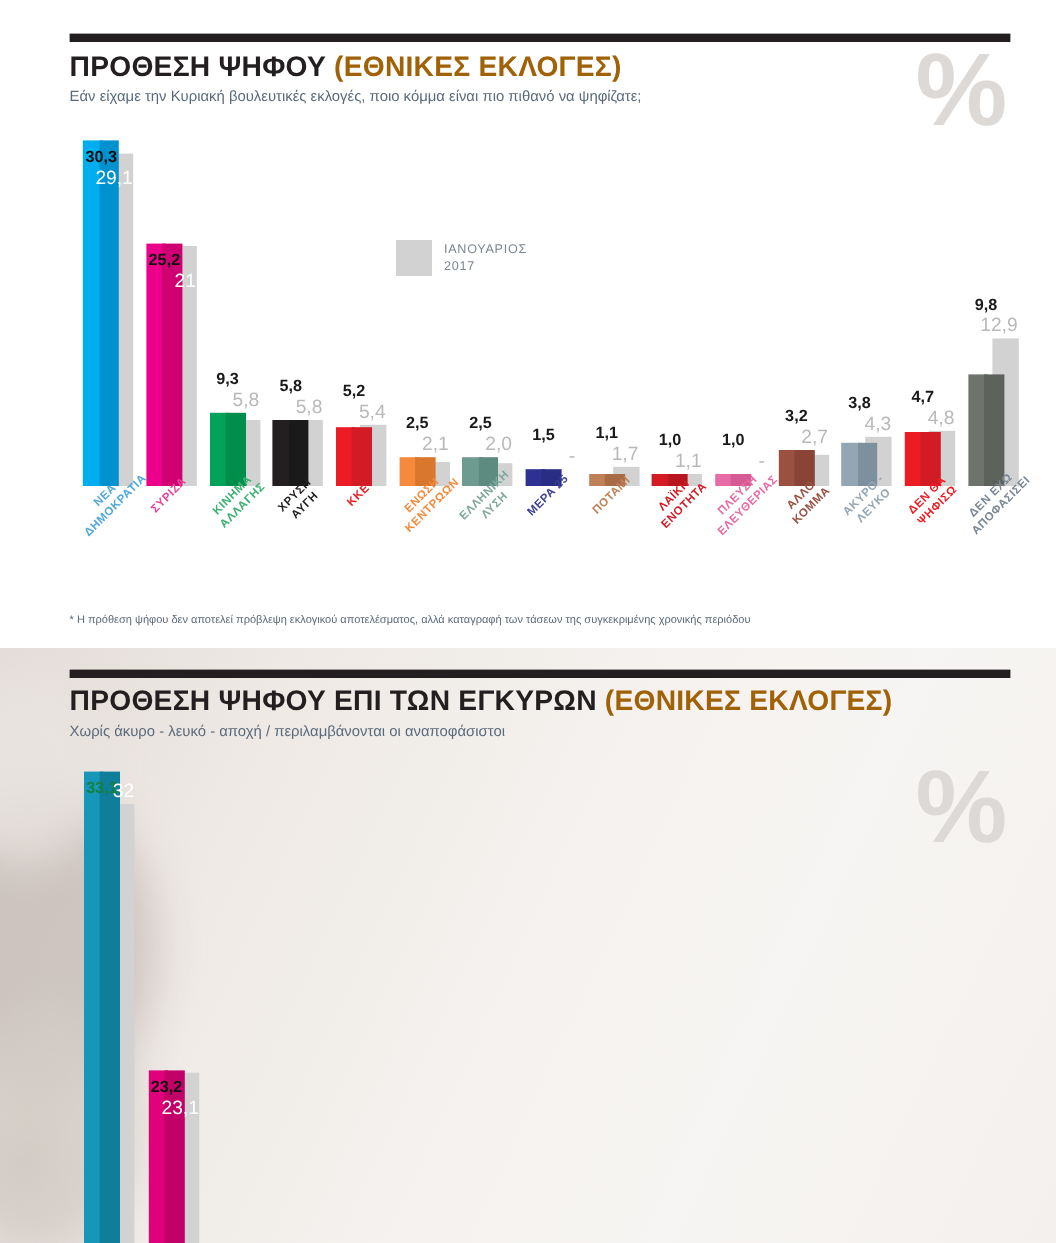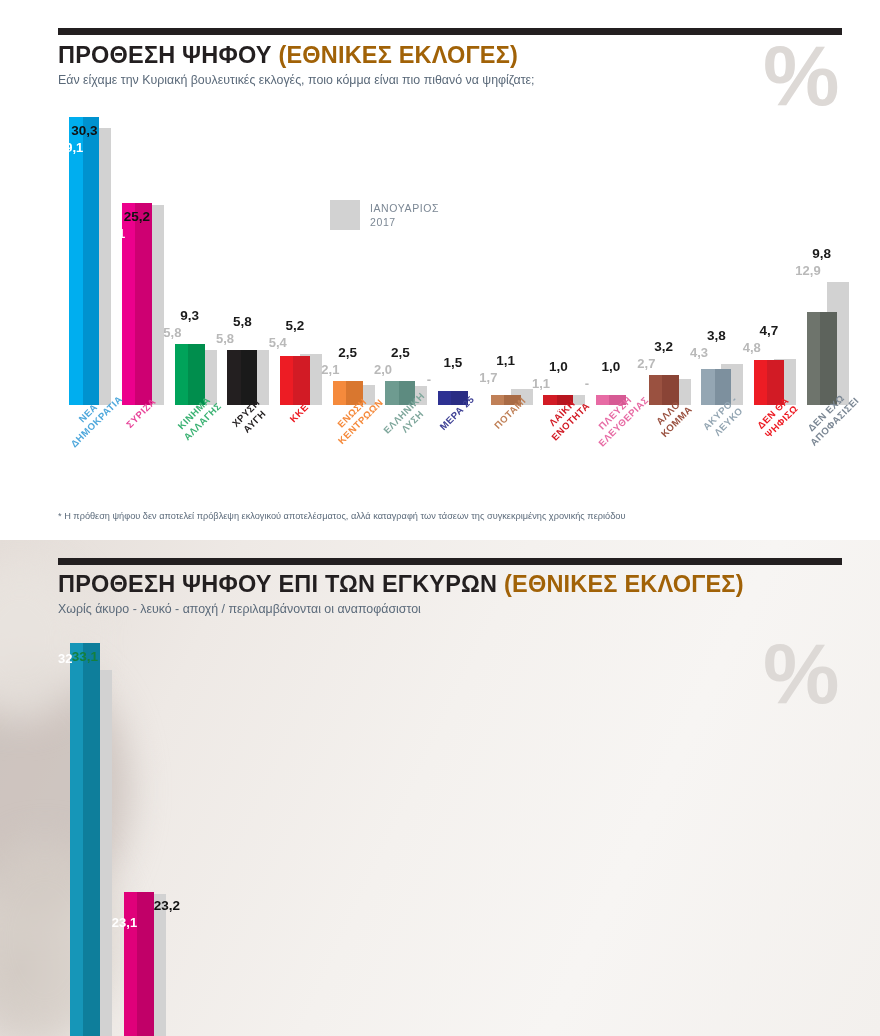--- a/index.html
+++ b/index.html
@@ -64,22 +64,22 @@
   }
   .bar-light { position: absolute; bottom: 0; }
   .bar-dark  { position: absolute; bottom: 0; }
 
   .lbl-now {
     position: absolute; width: 100%; text-align: center;
     font-size: 13.5px; font-weight: bold; color: #1a1a1a;
     white-space: nowrap;
   }
   .lbl-prev {
-    position: absolute; width: 100%; text-align: left;
-    font-size: 13px; color: #b9b9b9; white-space: nowrap; font-weight: bold;
+    position: absolute; width: 100%; text-align: right;
+    font-size: 16px; color: #b9b9b9; white-space: nowrap;
   }
   .lbl-now.onbar, .lbl-prev.onbar { color: #ffffff; }
 
   .xlabel {
     position: absolute;
     font-size: 9.6px; font-weight: bold; letter-spacing: .5px;
     line-height: 1.25; text-align: center;
     transform-origin: 50% 0%;
     transform: rotate(-45deg);
     white-space: pre-line;
@@ -310,21 +310,21 @@
           </div>
           <div class="lbl-now onbar" style="top: 28.6324px; color: #15803d;">33,1</div>
           <div class="lbl-prev onbar" style="top: 31px;">32</div>
         </div>
         <div class="col" style="left: 53.8462px; width: 53.8462px;">
           <div class="bars">
             <div class="bar-prev" style="left: 31.9231px; width: 22px; height: 580.897px; background: rgb(210, 210, 210);"></div>
             <div class="bar-light" style="left: 11.9231px; width: 16.5px; height: 583.412px; background: rgb(224, 0, 122);"></div>
             <div class="bar-dark" style="left: 25.4231px; width: 16.5px; height: 583.412px; background: rgb(193, 0, 104);"></div>
           </div>
-          <div class="lbl-now onbar" style="top: 277.588px; color: rgb(17, 17, 17); margin-left: 28px;">23,2</div>
+          <div class="lbl-now onbar" style="top: 277.588px; color: rgb(17, 17, 17);">23,2</div>
           <div class="lbl-prev onbar" style="top: 294.588px;">23,1</div>
         </div>
         <div class="col" style="left: 107.692px; width: 53.8462px;">
           <div class="bars"></div>
         </div>
         <div class="col" style="left: 161.538px; width: 53.8462px;">
           <div class="bars"></div>
         </div>
         <div class="col" style="left: 215.385px; width: 53.8462px;">
           <div class="bars"></div>

